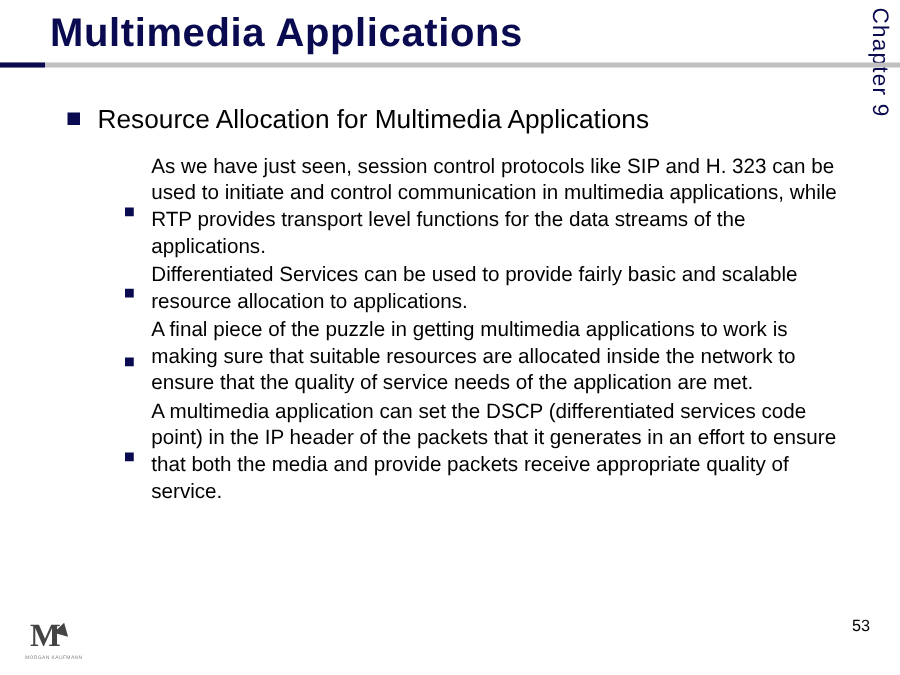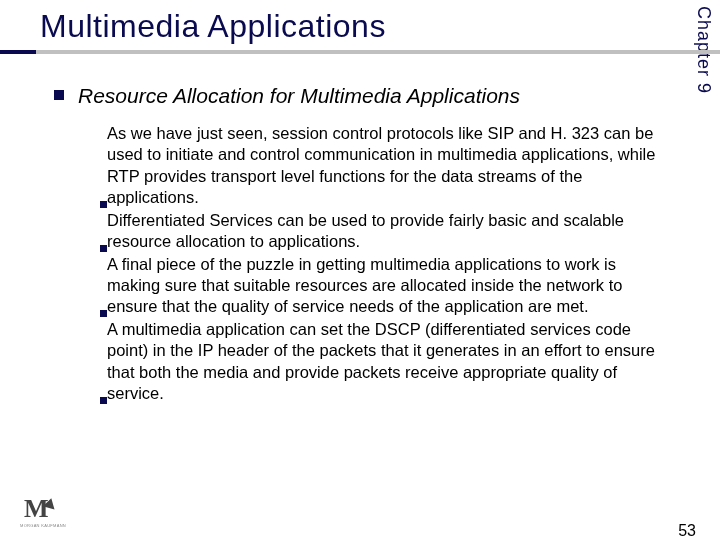--- a/index.html
+++ b/index.html
@@ -16,21 +16,21 @@
       overflow: hidden;
     }
     .header-area {
       position: relative;
       height: 72px;
       padding-left: 40px;
       padding-top: 8px;
     }
     .slide-title {
       font-size: 32px;
-      font-weight: normal;
+      font-weight: bold;
       color: #0a0a50;
       letter-spacing: 0.5px;
     }
     .header-underline {
       position: absolute;
       bottom: 18px;
       left: 0;
       width: 720px;
       height: 4px;
       background: #c0c0c0;
@@ -69,29 +69,29 @@
       width: 10px;
       height: 10px;
       background: #0a0a50;
       flex-shrink: 0;
       margin-top: 8px;
     }
     .level1-text {
       font-size: 21px;
       color: #000;
       line-height: 1.3;
-      font-style: italic;
     }
     .level2-list {
       margin-top: 14px;
       padding-left: 46px;
     }
     .level2 {
       display: flex;
-      align-items: flex-end;
+      align-items: center;
+      gap: 14px;
       margin-bottom: 2px;
     }
     .bullet-square-sm {
       width: 7px;
       height: 7px;
       background: #0a0a50;
       flex-shrink: 0;
       margin-top: 7px;
     }
     .level2-text {
@@ -136,23 +136,23 @@
       position: absolute;
       bottom: -2px;
       left: 0;
       font-size: 4px;
       color: #888;
       letter-spacing: 0.3px;
       white-space: nowrap;
     }
     .page-num {
       position: absolute;
-      bottom: 0;
+      bottom: 32px;
       right: 24px;
-      font-size: 16px;
+      font-size: 13px;
       color: #000;
     }
   </style>
 </head>
 <body>
 
 <div class="vertical-label">Chapter 9</div>
 
 <div class="header-area">
   <div class="slide-title">Multimedia Applications</div>

